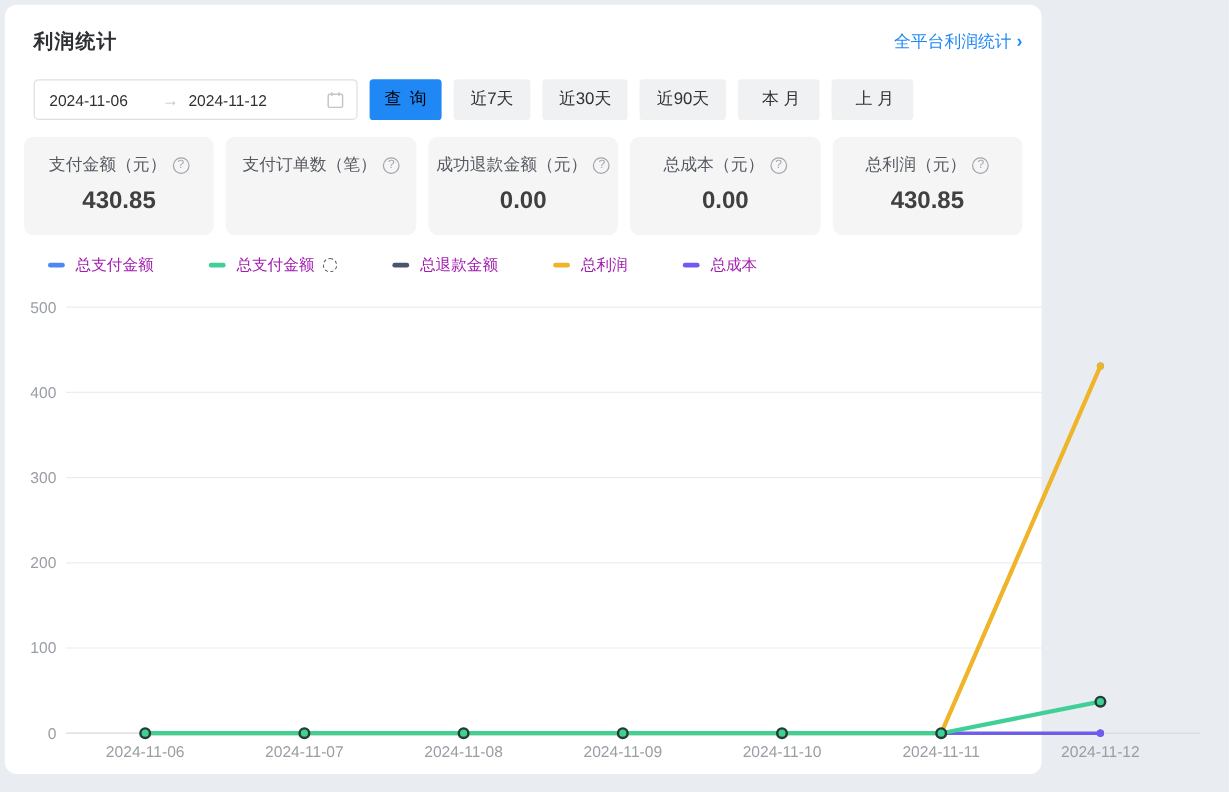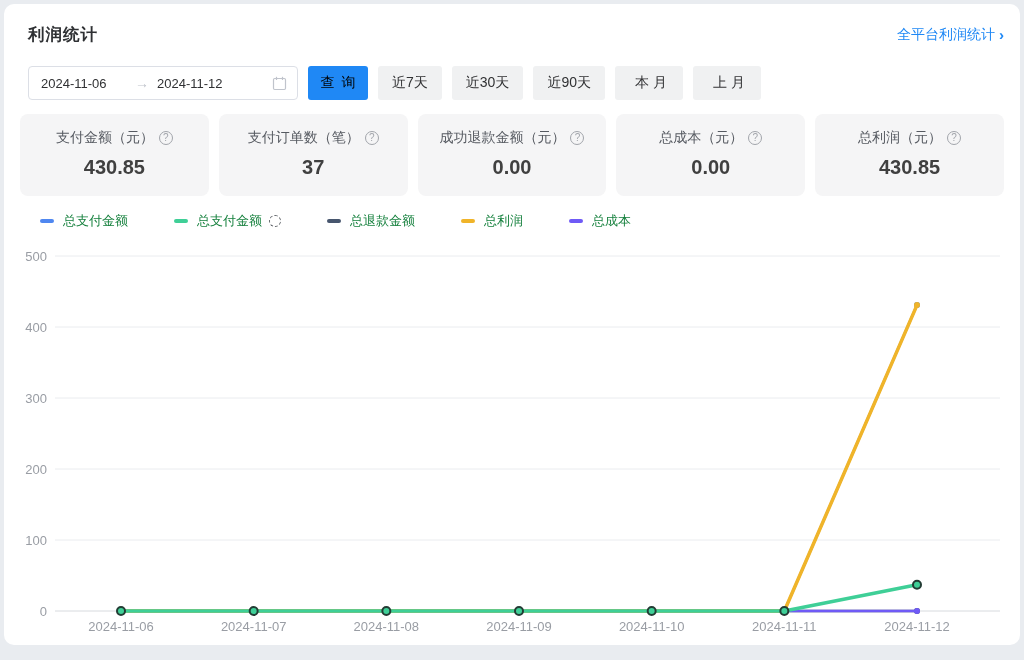--- a/index.html
+++ b/index.html
@@ -4,21 +4,21 @@
 <style>
   * { margin:0; padding:0; box-sizing:border-box; }
   html,body { width:1024px; height:660px; }
   body {
     background:#e9ecf0;
     font-family:"Liberation Sans","DejaVu Sans",sans-serif;
     position:relative; overflow:hidden;
     color:#303133;
   }
   .card {
-    position:absolute; left:4px; top:4px; width:1016px; height:641px;
+    position:absolute; left:4px; top:4px; width:864px; height:641px;
     background:#ffffff; border-radius:10px;
   }
   
   .card-header {
     position:absolute; left:24px; right:16px; top:18px; height:26px;
     display:flex; justify-content:space-between; align-items:center;
   }
   .page-title { font-size:16.5px; font-weight:700; color:#2e3033; letter-spacing:1px; }
   .platform-link {
     font-size:14px; color:#1f88f5; cursor:pointer; display:flex; align-items:center; gap:4px;
@@ -68,21 +68,21 @@
     width:14px; height:14px; border:1px solid #a2a5ab; border-radius:50%;
     color:#a2a5ab; font-size:10px; line-height:12px; text-align:center;
     display:inline-block; flex:0 0 auto;
   }
   .stat-value { margin-top:9px; font-size:20px; font-weight:700; color:#404040; }
   
   .legend {
     position:absolute; left:36px; top:208px; height:18px;
     display:flex; gap:46px; align-items:center;
   }
-  .legend-item { display:flex; align-items:center; gap:9px; font-size:13px; color:#15803d; cursor:pointer; }
+  .legend-item { display:flex; align-items:center; gap:9px; font-size:13px; color:#a21caf; cursor:pointer; }
   .legend-dash { width:14px; height:3.5px; border-radius:2px; display:inline-block; }
   .clock-icon {
     width:12px; height:12px; border:1px dashed #5f6368; border-radius:50%;
     display:inline-block; margin-left:-2px;
   }
   
   .chart-wrap { position:absolute; left:0; top:238px; width:1016px; height:400px; }
 </style>
 </head>
 <body>
@@ -126,21 +126,20 @@
           <span>支付金额（元）</span>
           <span class="help-icon">?</span>
         </div>
         <div class="stat-value">430.85</div>
       </div>
       <div class="stat-card">
         <div class="stat-label-row">
           <span>支付订单数（笔）</span>
           <span class="help-icon">?</span>
         </div>
-        <div class="stat-value">37</div>
       </div>
       <div class="stat-card">
         <div class="stat-label-row">
           <span>成功退款金额（元）</span>
           <span class="help-icon">?</span>
         </div>
         <div class="stat-value">0.00</div>
       </div>
       <div class="stat-card">
         <div class="stat-label-row">

